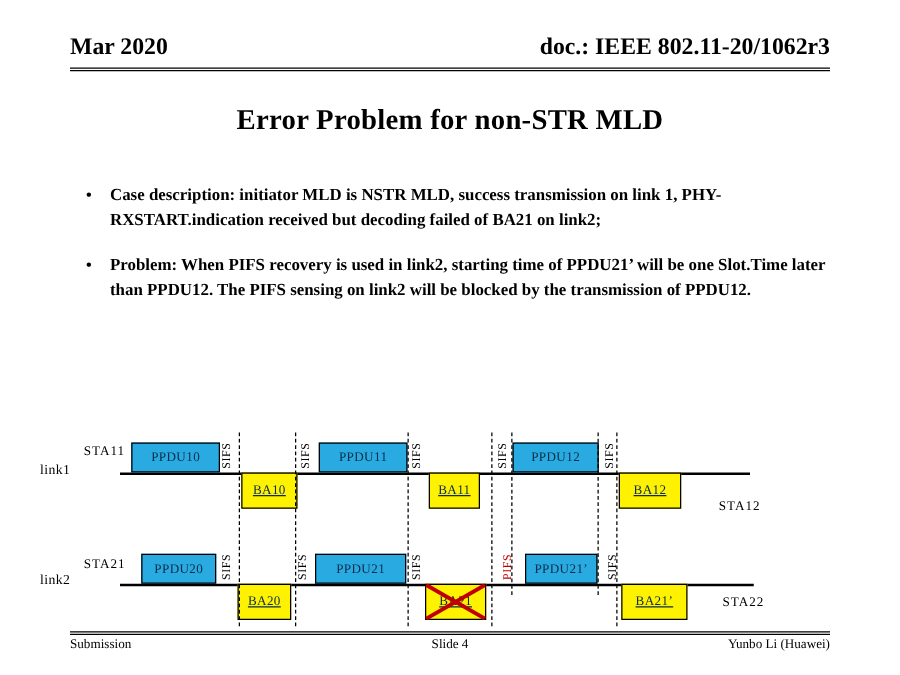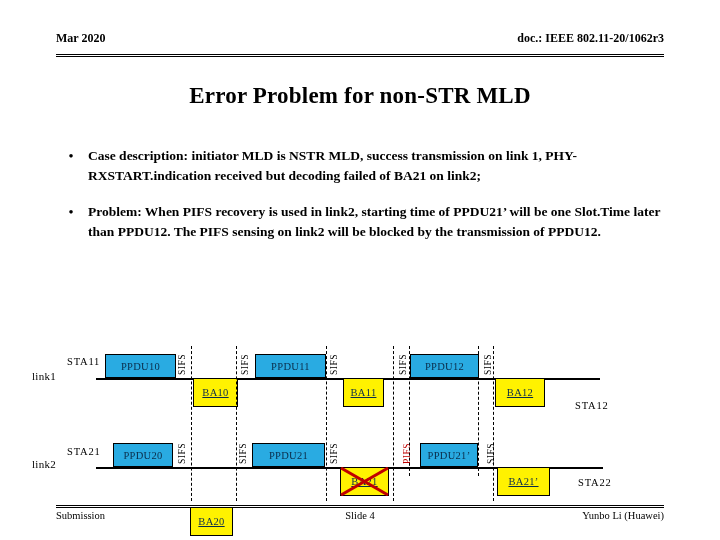--- a/index.html
+++ b/index.html
@@ -22,21 +22,21 @@
     left: 56px;
     top: 30px;
     width: 608px;
     height: 24px;
     border-bottom: 3px double #000;
     display: flex;
     align-items: flex-start;
     justify-content: space-between;
   }
   .slide-header .hdr-text {
-    font-size: 12px;
+    font-size: 19px;
     font-weight: bold;
     line-height: 16px;
     white-space: nowrap;
   }
 
   
   .slide-title {
     position: absolute;
     left: 0;
     top: 83px;
@@ -204,21 +204,21 @@
 
   <div class="row-label" style="left:32px; top:128px;">link2</div>
   <div class="sta-label" style="left:67px; top:116px;">STA21</div>
 
   <div class="axis" style="left:96px; top:137px; width:507px;"></div>
 
   <div class="frame blue" style="left:113px; top:113px; width:60px; height:24px;">PPDU20</div>
   <div class="frame blue" style="left:252px; top:113px; width:73px; height:24px;">PPDU21</div>
   <div class="frame blue" style="left:420px; top:113px; width:58px; height:24px;">PPDU21’</div>
 
-  <div class="frame yellow" style="left:190px; top:137px; width:43px; height:29px;margin-top:40px;">BA20</div>
+  <div class="frame yellow" style="left:190px; top:137px; width:43px; height:29px;">BA20</div>
 
   <div style="left:340px; top:137px; width:49px; height:29px;">
     <div class="frame yellow" style="position:absolute; left:0; top:0; width:49px; height:29px;">BA21</div>
     <div class="cross" style="position:absolute; left:0; top:0;">
       <svg width="49" height="29" viewBox="0 0 49 29">
         <line x1="1" y1="1" x2="48" y2="28" stroke="#C00000" stroke-width="3"></line>
         <line x1="48" y1="1" x2="1" y2="28" stroke="#C00000" stroke-width="3"></line>
       </svg>
     </div>
   </div>

